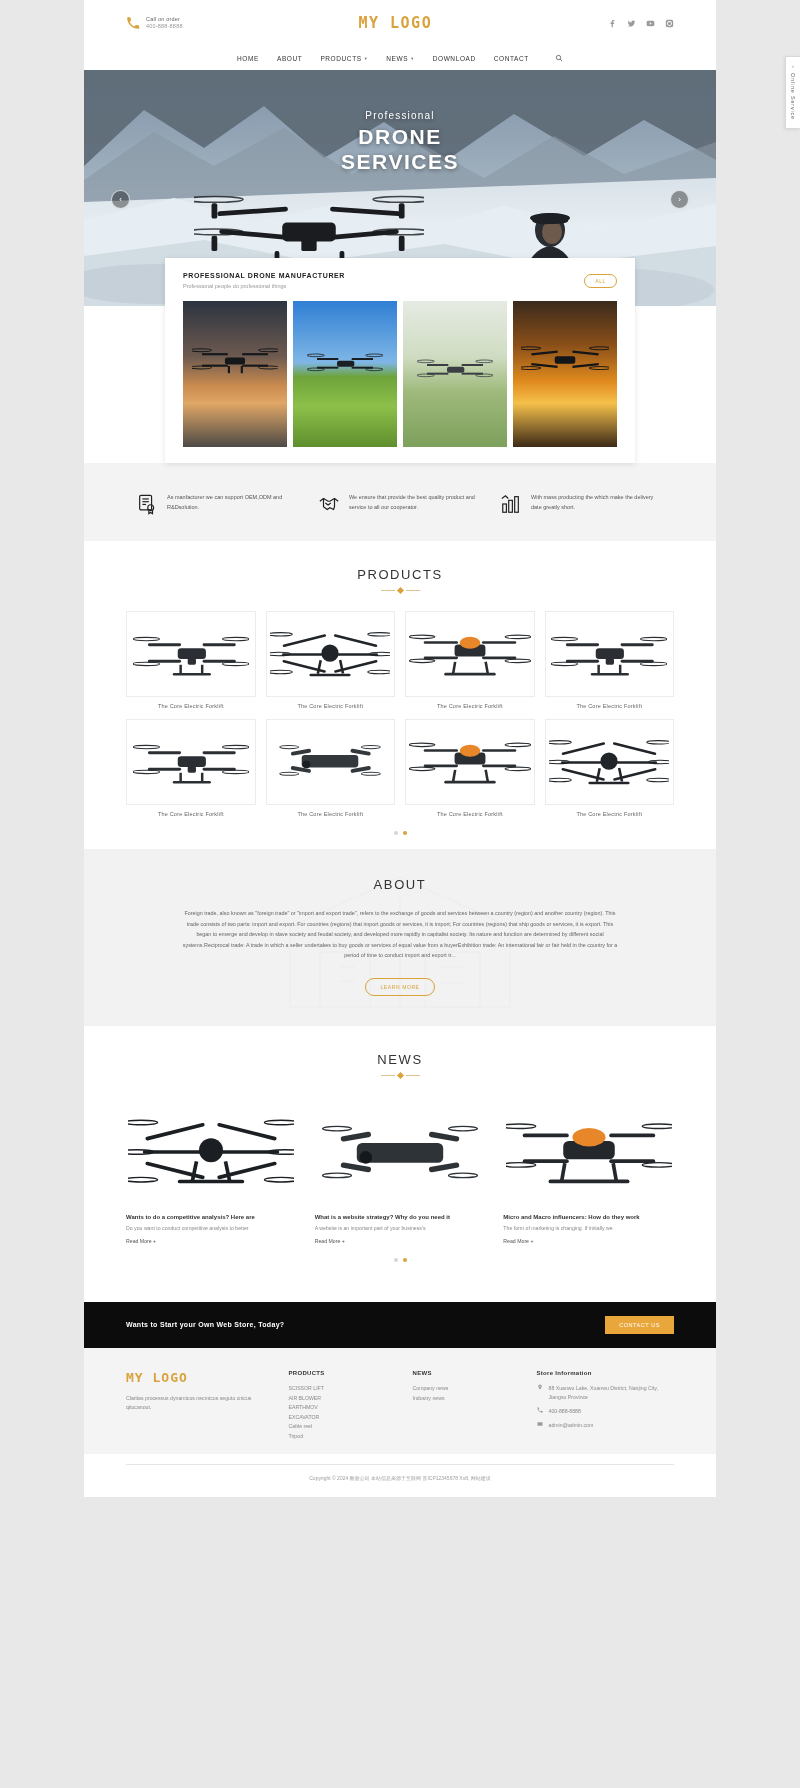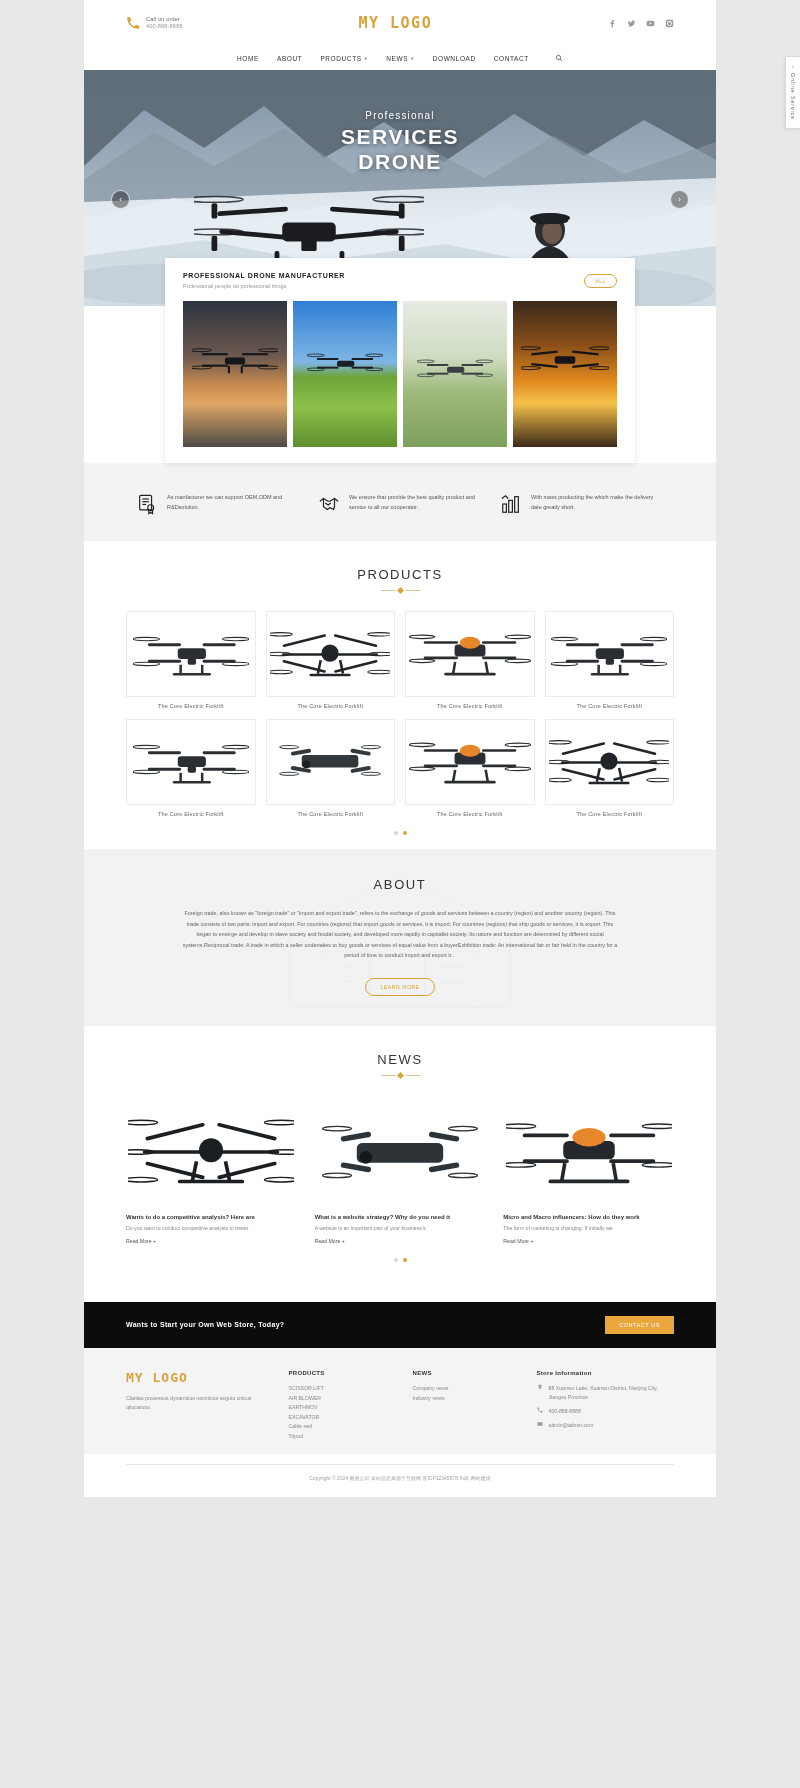--- a/index.html
+++ b/index.html
@@ -455,22 +455,22 @@
         <g stroke="#1a1c1f" stroke-width="1.6" fill="none" opacity="0.8">
           <ellipse cx="21" cy="12" rx="30" ry="3"></ellipse>
           <ellipse cx="217" cy="12" rx="30" ry="3"></ellipse>
           <ellipse cx="21" cy="46" rx="30" ry="3"></ellipse>
           <ellipse cx="217" cy="46" rx="30" ry="3"></ellipse>
         </g>
       </svg>
 
       <div class="hero-text">
         <div class="pro">Professional</div>
+        <div class="big">DRONE</div>
         <div class="big">SERVICES</div>
-        <div class="big">DRONE</div>
       </div>
 
       <div class="arrow left">‹</div>
       <div class="arrow right">›</div>
     </div>
 
     <div class="introwrap">
       <div class="introcard">
         <div class="heading">
           <div>

